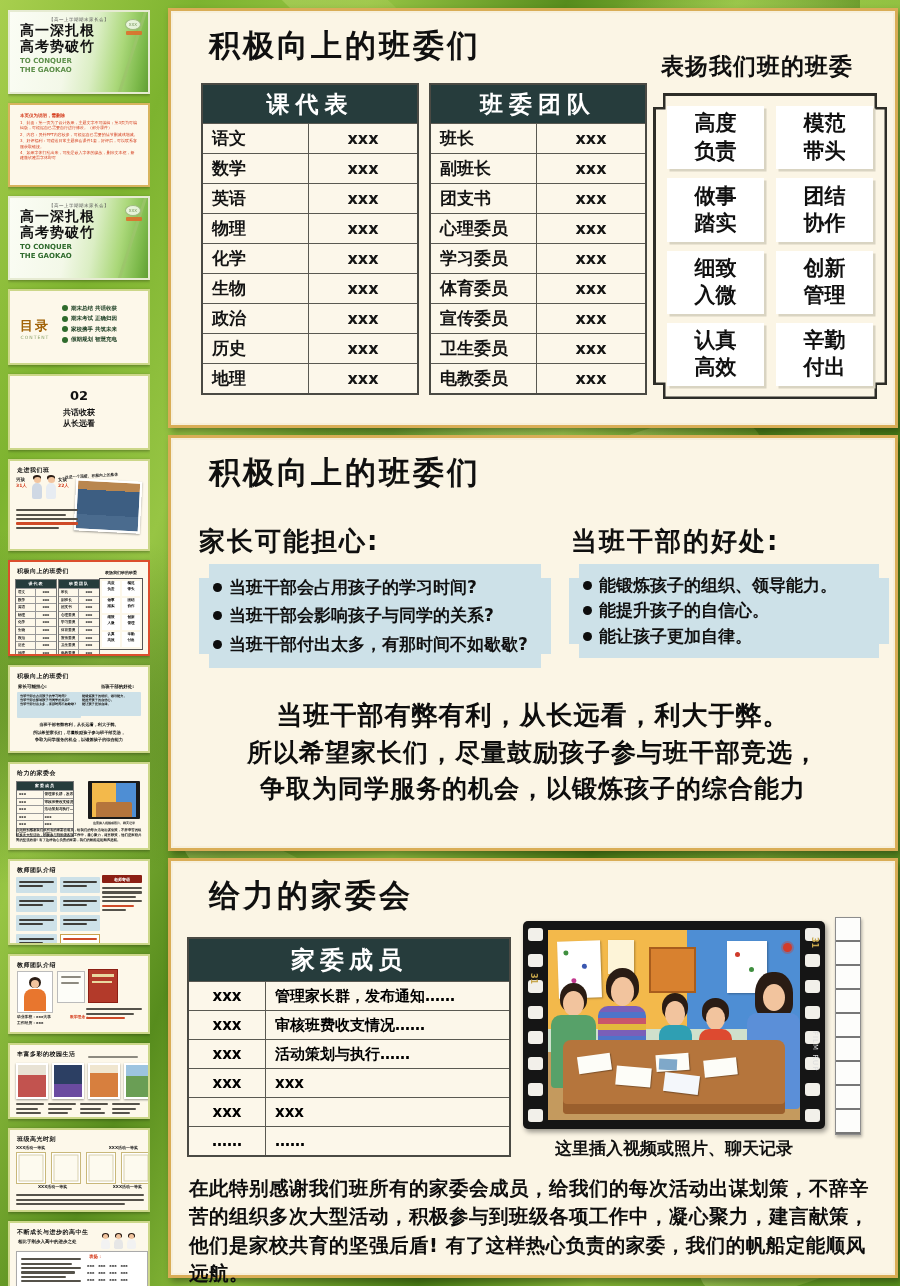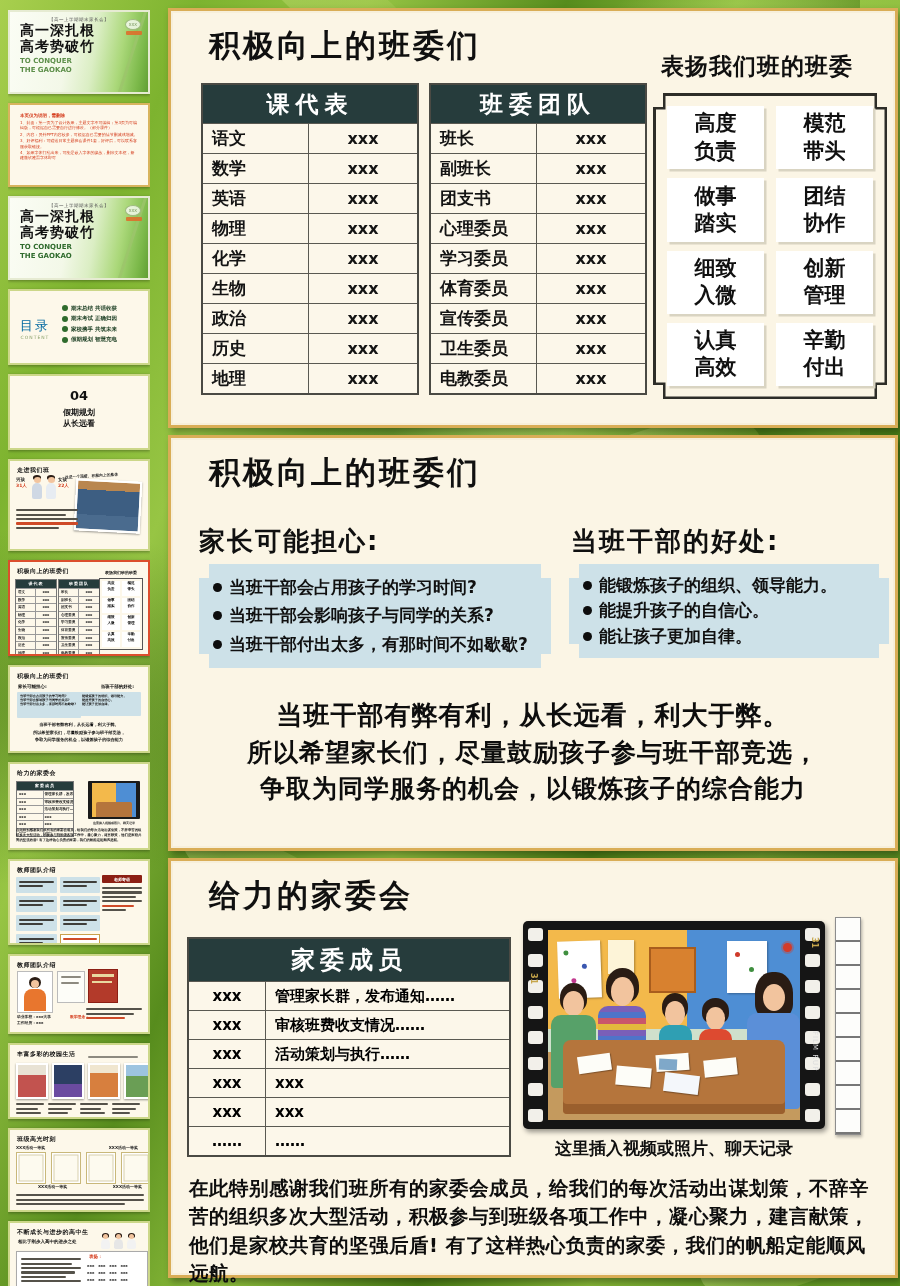--- a/index.html
+++ b/index.html
@@ -92,21 +92,21 @@
   .note-title{font-size:4.5px;font-weight:800;color:#d43a1a;margin:8px 0 2px 10px;}
   .note-line{font-size:4px;color:#d43a1a;line-height:1.35;margin:1px 10px 0 10px;}
   .mini-title{font-size:6px;font-weight:900;color:#111;margin:5px 0 2px 7px;letter-spacing:.5px;}
   .mini-th{background:#263c3c;color:#fff;font-size:4px;font-weight:700;text-align:center;height:8px;line-height:8px;letter-spacing:1px;}
   .mini-row{display:flex;height:6.6px;border-top:.5px solid #999;font-size:3.6px;line-height:6.6px;color:#222;font-weight:700;}
   .mini-row span:first-child{width:42%;padding-left:2px;border-right:.5px solid #999;overflow:hidden;white-space:nowrap;}
   .mini-row span:last-child{flex:1;text-align:center;overflow:hidden;white-space:nowrap;}
   .smudge{background:#8d8a80;height:2.2px;border-radius:1px;margin:2.2px 0;}
   .smudge.dark{background:#55524a;}
   .smudge.red{background:#cf4a28;}
-  .toc-label{font-size:13px;font-weight:400;color:#0369a1;letter-spacing:2px;}
+  .toc-label{font-size:13px;font-weight:700;color:#a16207;letter-spacing:2px;}
   .toc-sub{font-size:4.5px;color:#8aa06a;letter-spacing:1px;}
   .toc-item{display:flex;align-items:center;font-size:5.5px;font-weight:800;color:#14381c;margin:3.5px 0;}
   .toc-dot{width:6px;height:6px;border-radius:50%;background:#2f6b2d;margin-right:3px;flex:none;}
   .mini-bbox{background:#cde1e8;border-radius:1px;padding:2px 3px;}
   .mini-bbox .smudge{background:#3f3e3a;height:1.8px;margin:2px 0;}
   .cert{background:#fdfaef;border:1px solid #c9b87a;box-shadow:inset 0 0 0 1.5px #fff,inset 0 0 0 2.5px #d8cfae;}
   .photo{border:2px solid #fff;box-shadow:0 1px 2px rgba(0,0,0,.4);}
 </style>
 </head>
 <body>
@@ -168,22 +168,22 @@
           <span>家校携手 共筑未来</span>
         </div>
       <div class="toc-item">
           <span class="toc-dot"></span>
           <span>假期规划 智慧充电</span>
         </div>
     </div>
   </div>
 
   <div class="thumb" style="height:76px;">
-    <div style="text-align:center;margin-top:12px;font-size:13px;font-weight:900;color:#111;">04</div>
-    <div style="text-align:center;font-size:8px;font-weight:900;color:#111;margin-top:4px;">假期规划</div>
+    <div style="text-align:center;margin-top:12px;font-size:13px;font-weight:900;color:#111;">02</div>
+    <div style="text-align:center;font-size:8px;font-weight:900;color:#111;margin-top:4px;">共话收获</div>
     <div style="text-align:center;font-size:8px;font-weight:900;color:#111;">从长远看</div>
   </div>
 
   <div class="thumb" style="height:92px;">
     <div class="mini-title">走进我们班</div>
     <div style="position:absolute;left:6px;top:16px;font-size:4.5px;font-weight:800;color:#222;">男孩</div>
     <div style="position:absolute;left:6px;top:22px;font-size:4.5px;font-weight:800;color:#d43a1a;">31人</div>
     <div style="position:absolute;left:48px;top:16px;font-size:4.5px;font-weight:800;color:#222;">女孩</div>
     <div style="position:absolute;left:48px;top:22px;font-size:4.5px;font-weight:800;color:#d43a1a;">22人</div>
     <div class="fig" style="position:absolute;left:22px;top:14px;width:10px;height:24px;">

